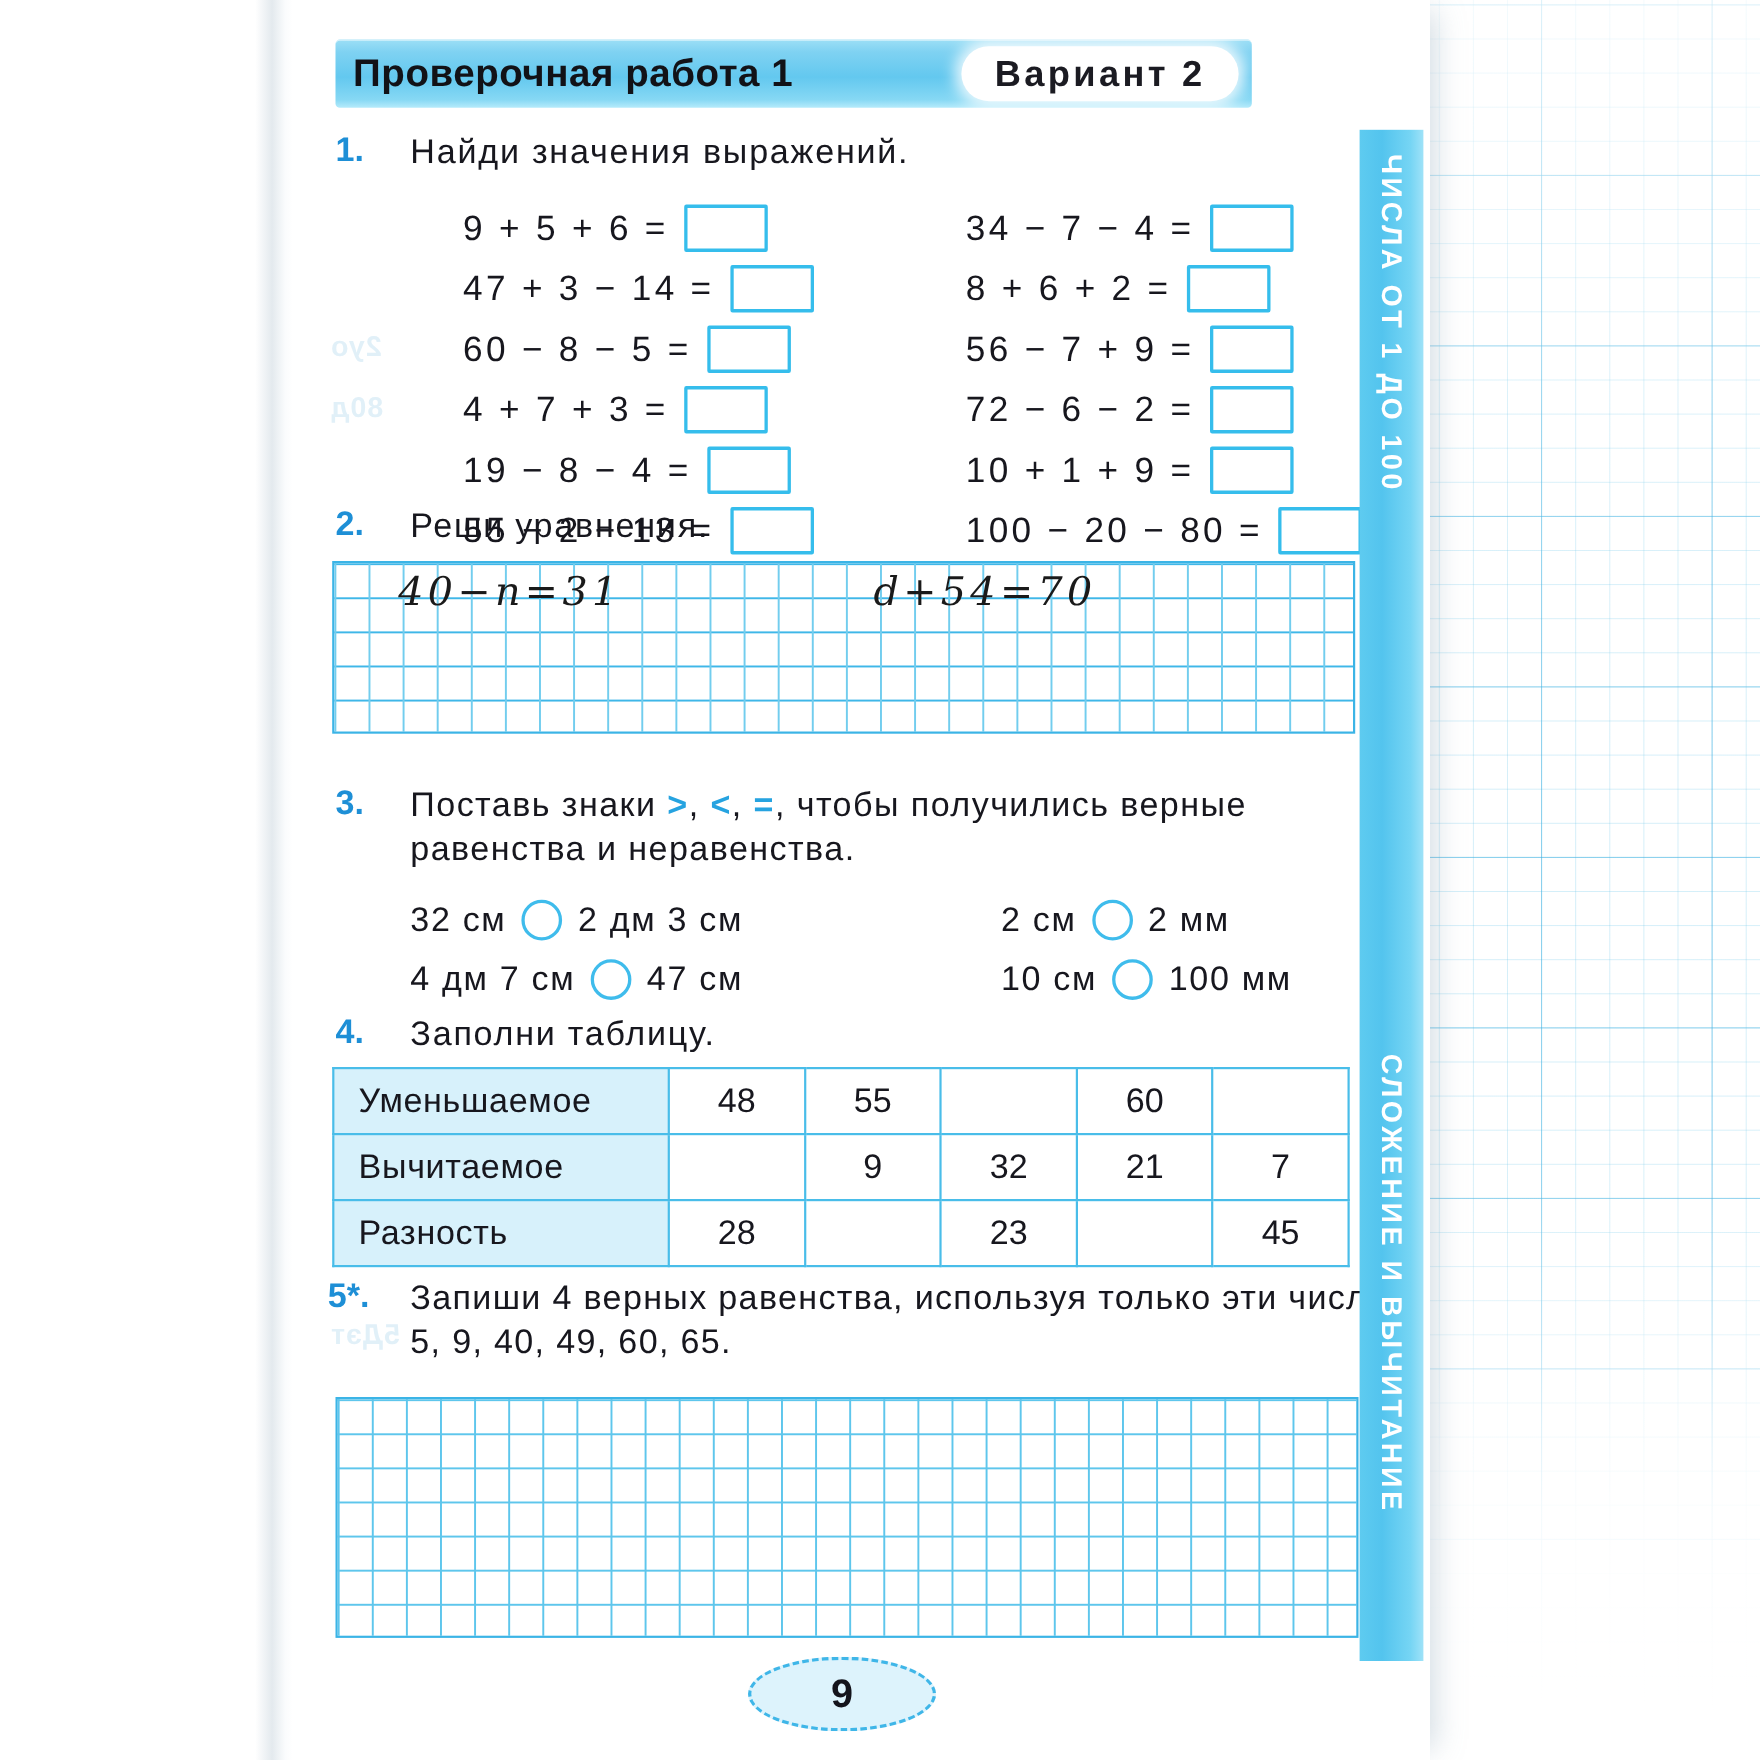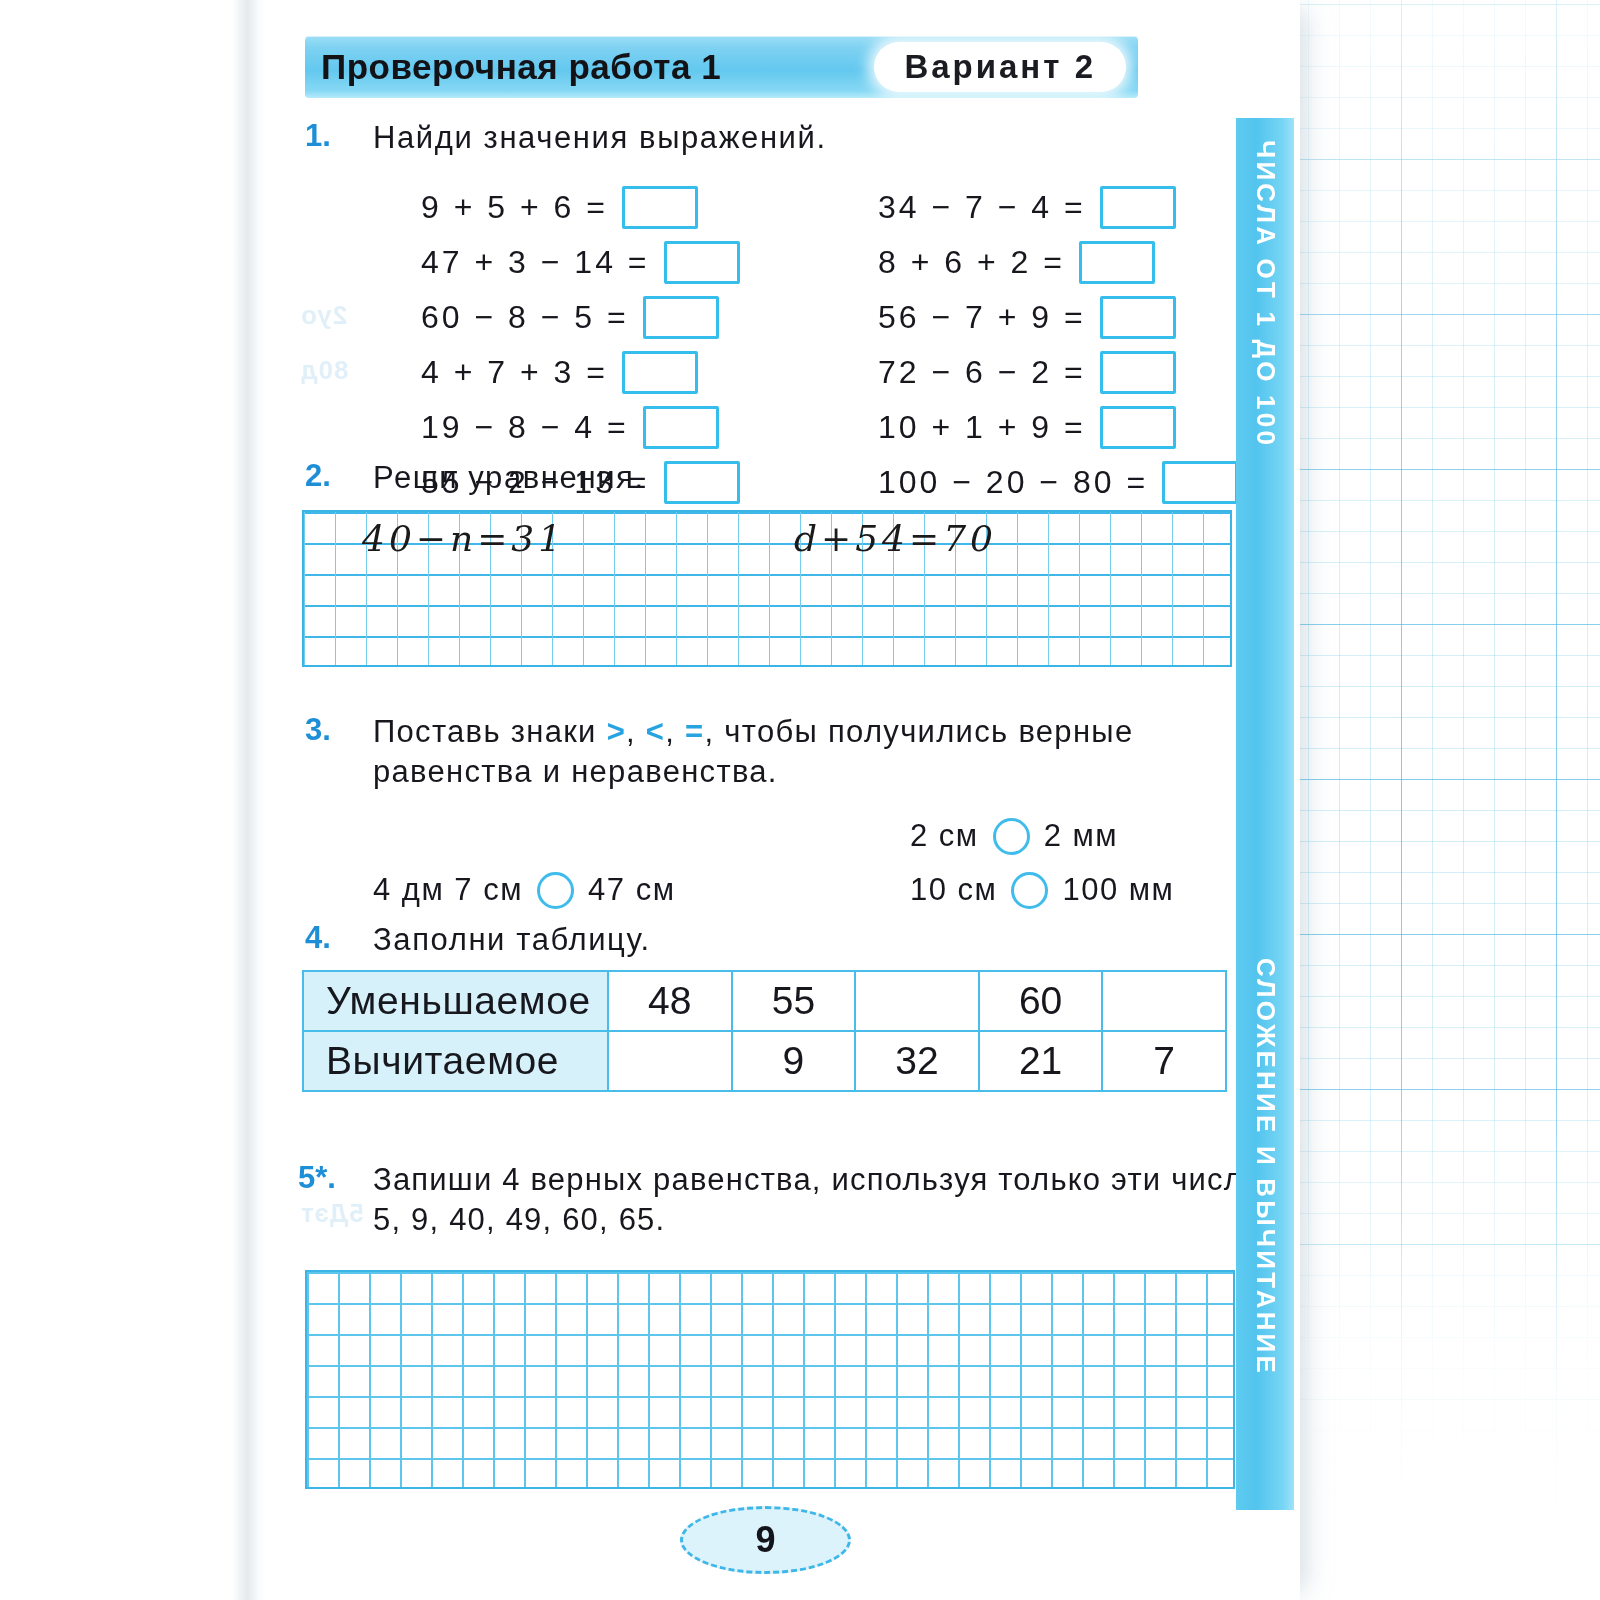--- a/index.html
+++ b/index.html
@@ -136,21 +136,21 @@
     border-radius:50%;margin:0 14px;vertical-align:middle;
   }
 
   
   #tbl{
     position:absolute;left:0;top:0;border-collapse:collapse;width:925px;
     table-layout:fixed;
   }
   #tbl td{
     border:2px solid #49bde9;height:56px;text-align:center;
-    font-size:39px;color:#17171e;
+    font-size:31px;color:#17171e;
   }
   #tbl td.hdr{
     background:#d7f1fb;text-align:left;padding-left:22px;
     width:280px;letter-spacing:.6px;
   }
 
   
   #pagenum{
     position:absolute;left:680px;top:1506px;width:165px;height:62px;
     border:3px dashed #3fb6e8;border-radius:50%;
@@ -253,20 +253,27 @@
       <div class="handwrite" style="left:490px;top:6px;">d+54=70</div>
     </div>
   </div>
 
   <div class="task" style="left:305px;top:712px;width:930px;">
     <div class="tnum">3.</div>
     <div class="tbody">
       <div class="ttitle wrap"><span>Поставь знаки </span><span class="sign-hl">&gt;</span><span>, </span><span class="sign-hl">&lt;</span><span>, </span><span class="sign-hl">=</span><span>, чтобы получились верные равенства и неравенства.</span></div>
 
       <div class="cmp-wrap" style="height:118px;margin-top:18px;">
+        <div class="cmp-left" style="top:0;">
+          <div class="cmp-row">
+            <span>32 см</span>
+            <span class="circ"></span>
+            <span>2 дм 3 см</span>
+          </div>
+        </div>
         <div class="cmp-left" style="top:54px;">
           <div class="cmp-row">
             <span>4 дм 7 см</span>
             <span class="circ"></span>
             <span>47 см</span>
           </div>
         </div>
         <div class="cmp-right" style="top:0;">
           <div class="cmp-row">
             <span>2 см</span>
@@ -302,20 +309,28 @@
           <td></td>
         </tr>
         <tr>
           <td class="hdr">Вычитаемое</td>
           <td></td>
           <td>9</td>
           <td>32</td>
           <td>21</td>
           <td>7</td>
         </tr>
+        <tr>
+          <td class="hdr">Разность</td>
+          <td>28</td>
+          <td></td>
+          <td>23</td>
+          <td></td>
+          <td>45</td>
+        </tr>
       </tbody>
         </table>
     </div>
   </div>
 
   <div class="task" style="left:298px;top:1160px;width:930px;">
     <div class="tnum">5*.</div>
     <div class="tbody" style="margin-left:75px;">
       <div class="ttitle wrap" style="width:915px;letter-spacing:1.2px;">Запиши 4 верных равенства, используя только эти числа: 5, 9, 40, 49, 60, 65.</div>
     </div>

